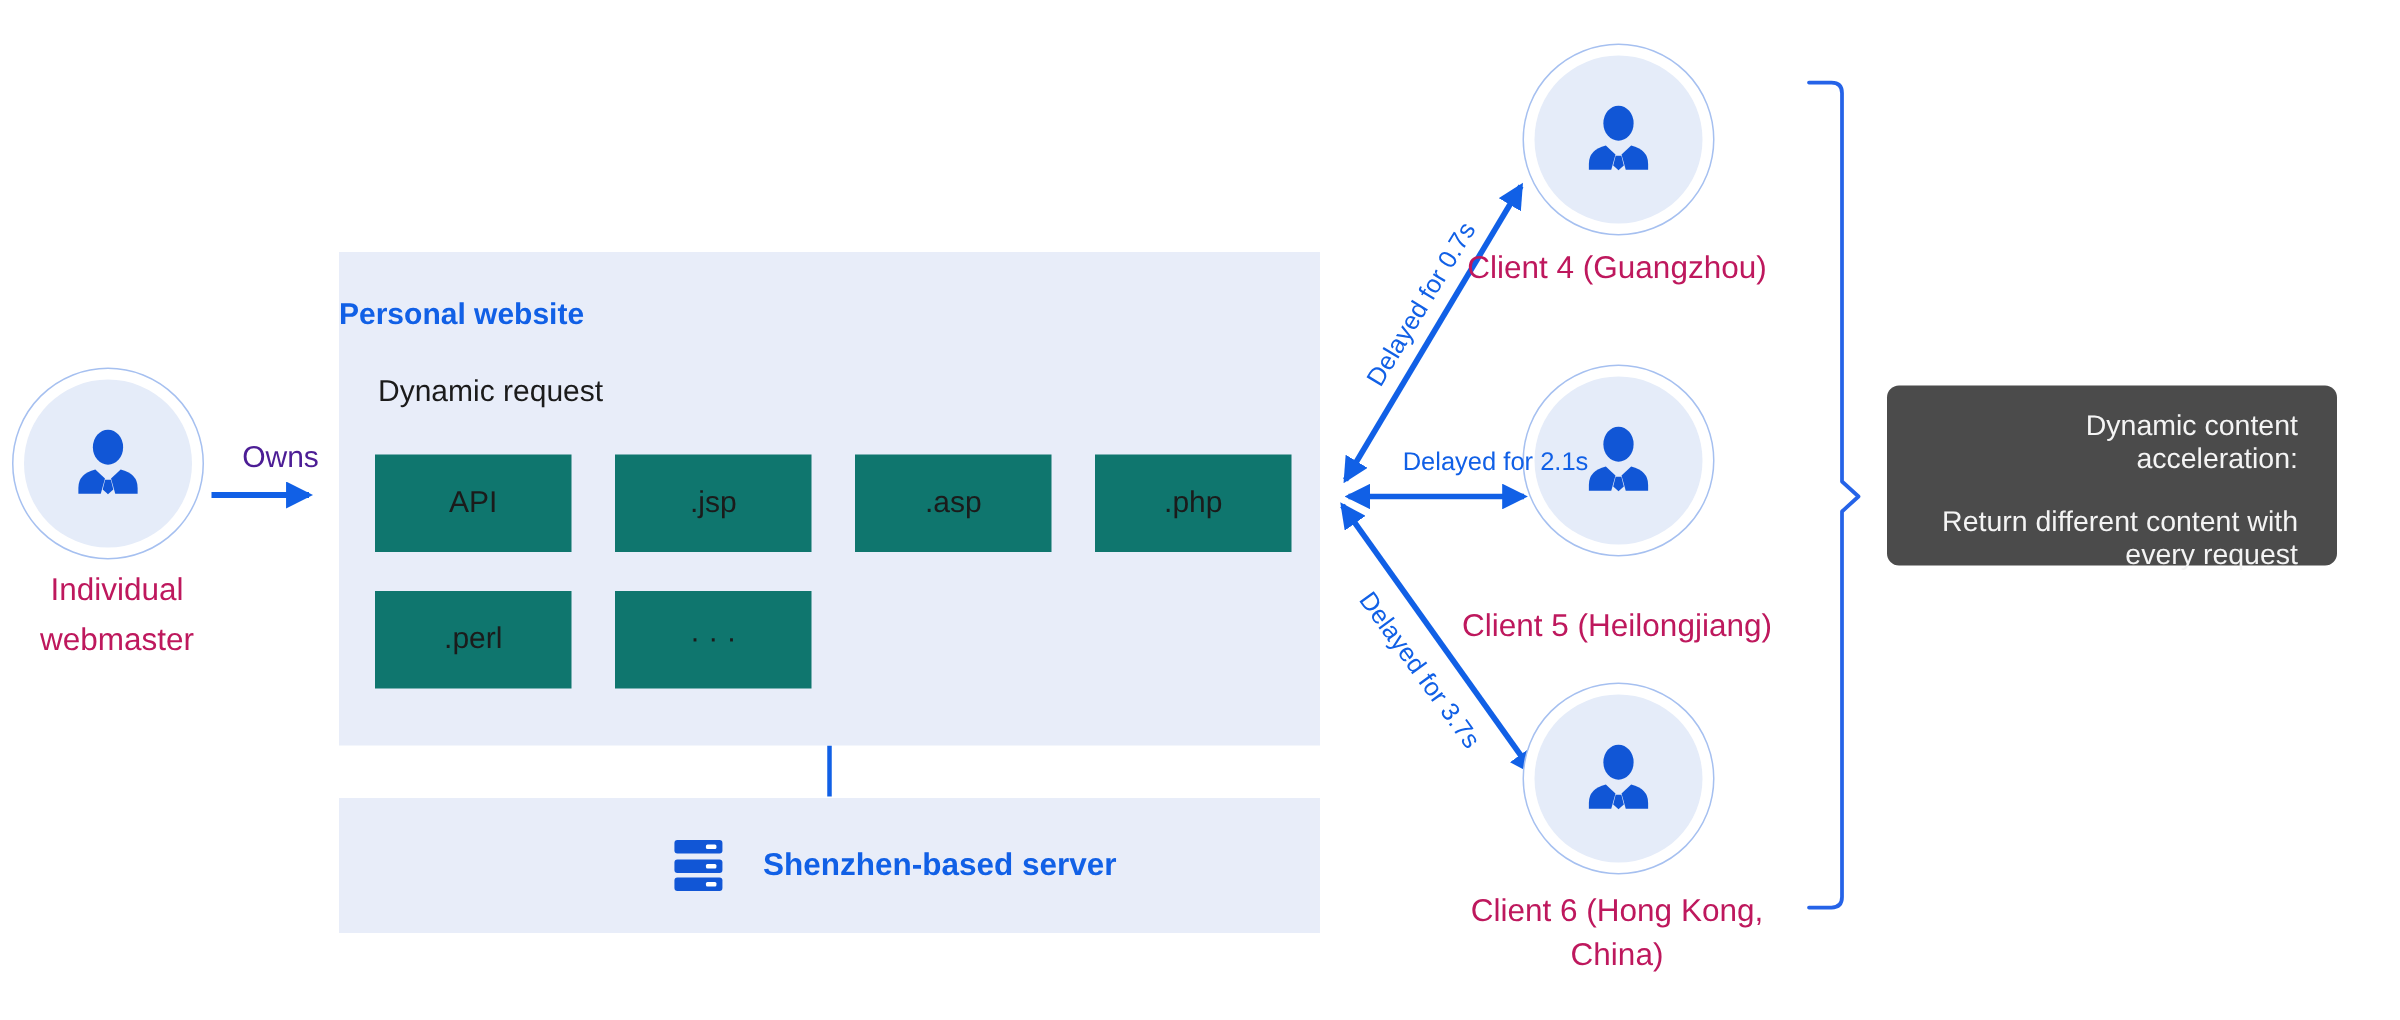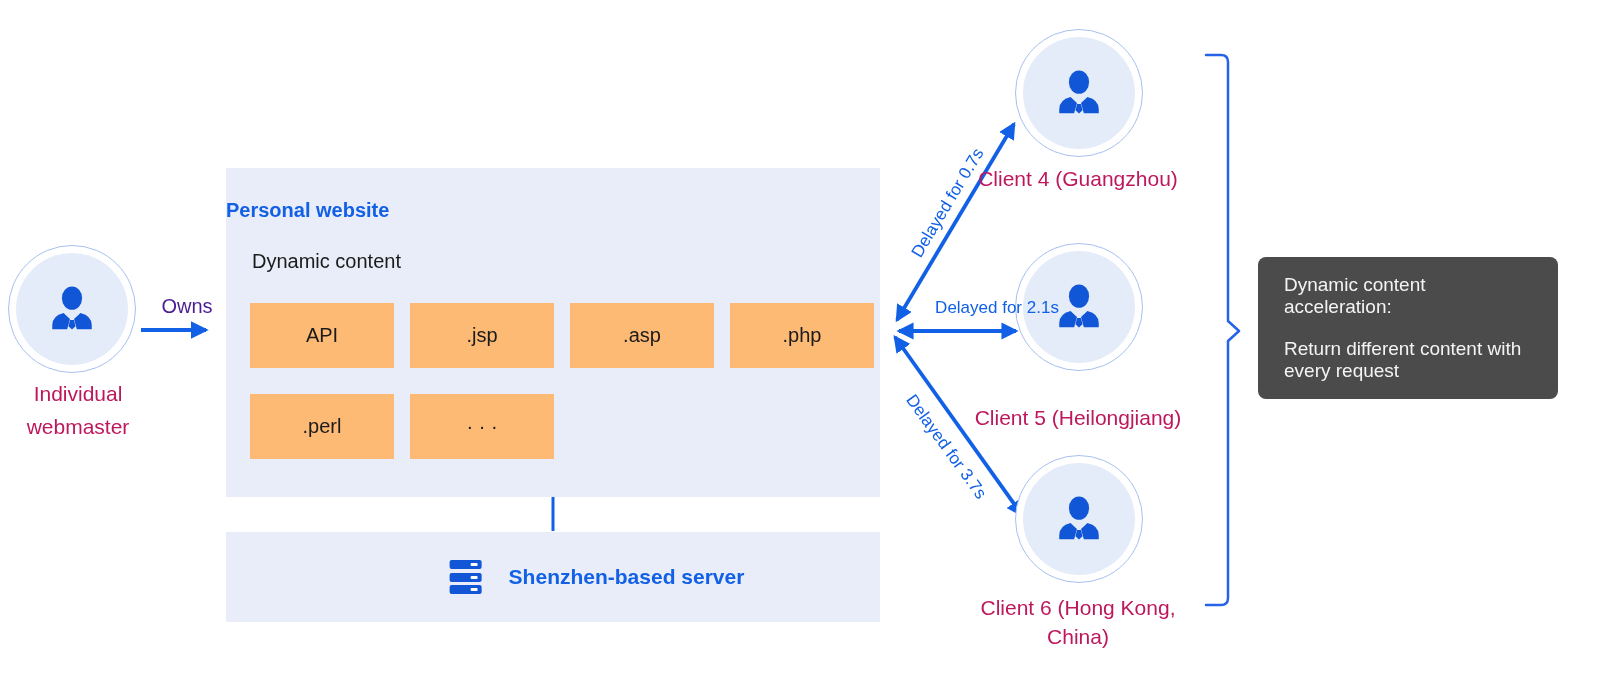--- a/index.html
+++ b/index.html
@@ -19,21 +19,21 @@
   .node-label{position:absolute;text-align:center;color:#be185d;font-size:21px;line-height:29px;}
 
   
   .panel{position:absolute;background:#E8EDF9;}
   .website-panel{left:226px;top:168px;width:654px;height:329px;}
   .panel-title{position:absolute;top:31px;left:0;right:0;text-align:left;
                font-size:20px;font-weight:600;color:#1160E6;}
   .panel-subtitle{position:absolute;left:26px;top:82px;font-size:20px;color:#1B1B1B;}
   .chips{position:absolute;left:24px;top:135px;display:grid;
          grid-template-columns:repeat(4,140px);gap:26px 20px;}
-  .chip{width:144px;height:65px;background:#fdba74;display:flex;align-items:center;
+  .chip{width:131px;height:65px;background:#0f766e;display:flex;align-items:center;
         justify-content:center;font-size:20px;color:#1B1B1B;}
 
   
   .server-panel{left:226px;top:532px;width:654px;height:90px;}
   .server-inner{position:absolute;left:50%;top:50%;transform:translate(-50%,-50%) translateX(44px);
         display:flex;align-items:center;gap:27px;}
   .server-icon{width:32px;}
   .server-bar{height:9px;margin-bottom:3.5px;background:#1156D6;border-radius:2px;position:relative;}
   .server-bar:last-child{margin-bottom:0;}
   .server-bar::after{content:'';position:absolute;right:4px;top:3px;width:7px;height:3px;
@@ -42,23 +42,23 @@
 
   
   .owns-label{position:absolute;left:171px;top:306px;transform:translate(-50%,-50%);
         font-size:20px;color:#4c1d95;white-space:nowrap;margin-left:16px;}
   .delay{position:absolute;font-size:17px;color:#1160E6;white-space:nowrap;}
   .delay-1{left:948px;top:203px;transform:translate(-50%,-50%) rotate(-59deg);}
   .delay-2{left:997px;top:308px;transform:translate(-50%,-50%);}
   .delay-3{left:946px;top:447px;transform:translate(-50%,-50%) rotate(54deg);}
 
   
-  .callout{position:absolute;left:1258px;top:257px;width:300px;height:142px;background:#4B4B4B;
+  .callout{position:absolute;left:1258px;top:257px;width:300px;height:120px;background:#4B4B4B;
         border-radius:8px;padding:17px 26px;box-sizing:border-box;color:#F4F4F4;
-        font-size:19px;line-height:22px;}
+        font-size:19px;line-height:22px;text-align:right;}
   .callout p{margin:0;}
   .callout p + p{margin-top:20px;}
 
   .webmaster-label{left:-7px;top:377px;width:170px;line-height:33px;}
   .client-label{width:240px;left:958px;}
 </style>
 </head>
 <body>
 
 <div class="canvas">
@@ -88,21 +88,21 @@
         </g>
       </svg>
     </div>
   </div>
   <div class="node-label webmaster-label">Individual webmaster</div>
 
   <div class="owns-label">Owns</div>
 
   <div class="panel website-panel">
     <div class="panel-title">Personal website</div>
-    <div class="panel-subtitle">Dynamic content</div>
+    <div class="panel-subtitle">Dynamic request</div>
     <div class="chips">
       <div class="chip">API</div>
       <div class="chip">.jsp</div>
       <div class="chip">.asp</div>
       <div class="chip">.php</div>
       <div class="chip">.perl</div>
       <div class="chip">· · ·</div>
     </div>
   </div>
 

